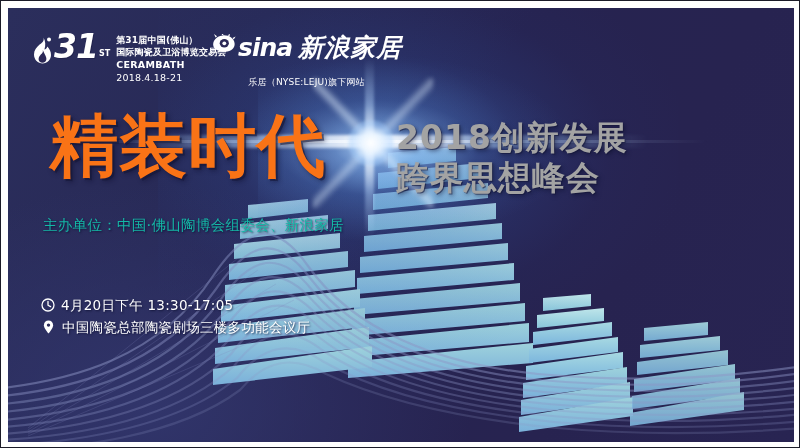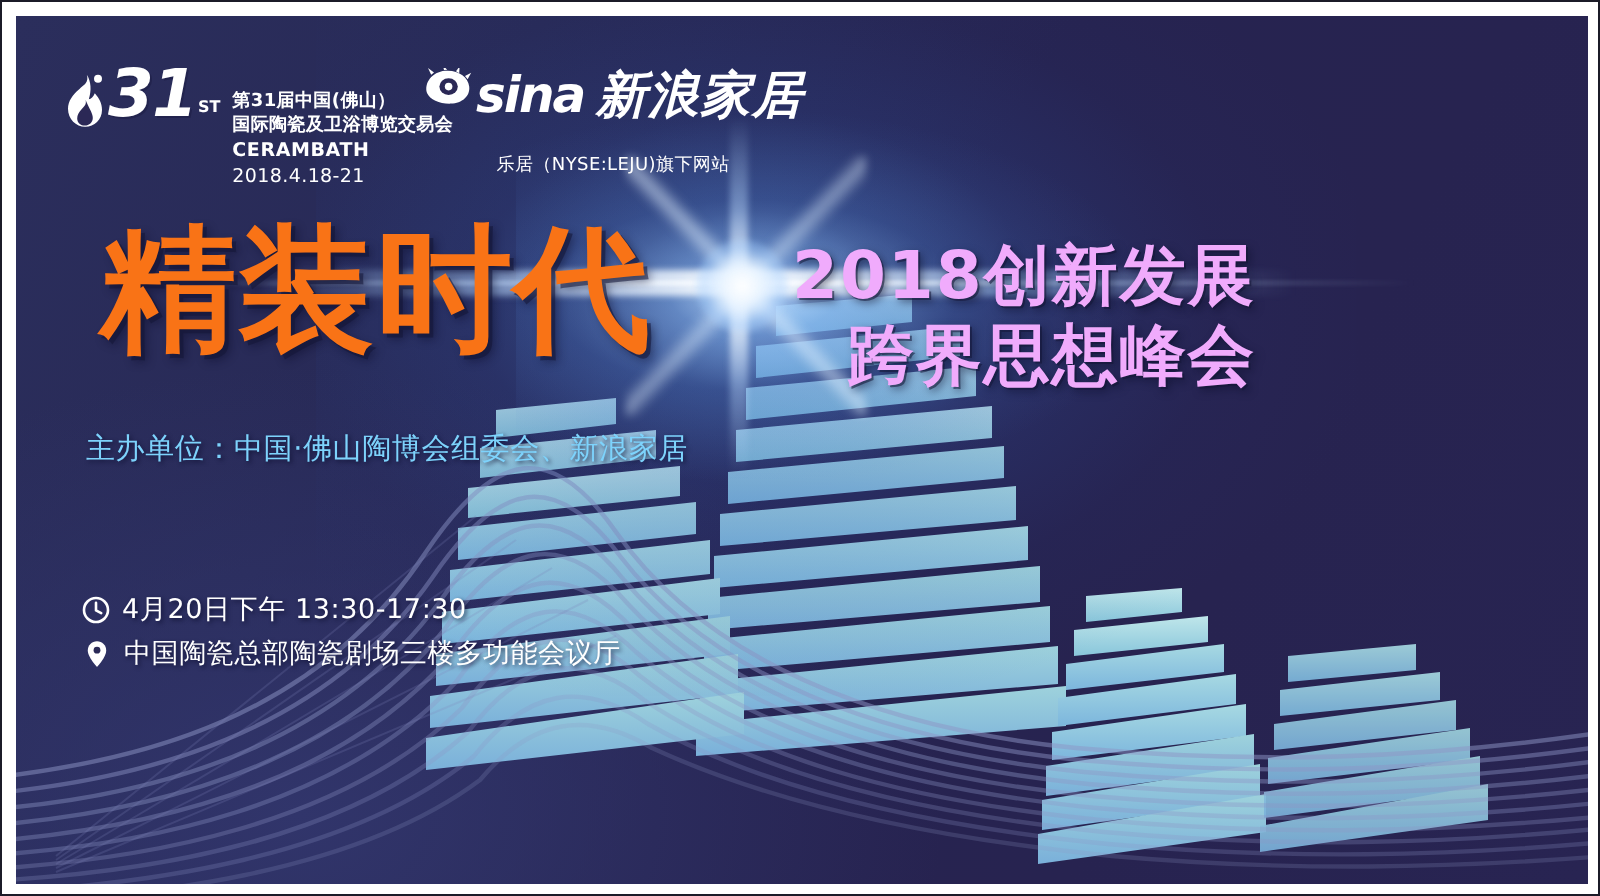--- a/index.html
+++ b/index.html
@@ -138,21 +138,21 @@
   }
   .cb-st {
     font-size: 8px;
     font-weight: bold;
     margin-top: 19px;
     margin-left: 1px;
     color: #ffffff;
   }
   .cb-texts {
     margin-left: 6px;
-    margin-top: 16px;
+    margin-top: 5px;
     color: #ffffff;
   }
   .cb-cn1, .cb-cn2 {
     font-size: 9px;
     font-weight: bold;
     line-height: 11.5px;
     letter-spacing: 0.2px;
     white-space: nowrap;
   }
   .cb-en {
@@ -218,39 +218,38 @@
     letter-spacing: 1px;
     white-space: nowrap;
     text-shadow:
       2px 2px 0 rgba(20,22,55,0.55),
       3px 3px 5px rgba(10,12,40,0.45);
   }
 
   .title-sub {
     position: absolute;
     left: 388px; top: 110px;
-    color: #f0abfc;
-    white-space: nowrap;
-    text-align: right;
+    color: #a3a3a3;
+    white-space: nowrap;
   }
   .title-sub-l1, .title-sub-l2 {
     font-size: 33px;
     font-weight: bold;
     line-height: 40px;
     letter-spacing: 1px;
     text-shadow:
       1px 1px 0 rgba(20,22,55,0.55),
       2px 2px 4px rgba(10,12,40,0.5);
   }
 
   
   .info-block {
     position: absolute;
     left: 35px; top: 204px;
-    color: #7dd3fc;
+    color: #14b8a6;
   }
   .info-line {
     font-size: 14.5px;
     line-height: 26px;
     letter-spacing: 0.3px;
     white-space: nowrap;
     text-shadow: 1px 1px 2px rgba(12,14,45,0.75);
   }
 
   .meta-block {
@@ -444,21 +443,21 @@
     <div class="info-block">
       <div class="info-line">主办单位：中国·佛山陶博会组委会、新浪家居</div>
     </div>
 
     <div class="meta-block">
       <div class="meta-line">
         <svg class="meta-icon" viewBox="0 0 14 14">
           <circle cx="7" cy="7" r="6" fill="none" stroke="#ffffff" stroke-width="1.3"></circle>
           <path d="M7 3.4 L7 7.2 L9.6 8.6" fill="none" stroke="#ffffff" stroke-width="1.3" stroke-linecap="round" stroke-linejoin="round"></path>
         </svg>
-        <span>4月20日下午 13:30-17:30</span>
+        <span>4月20日下午 13:30-17:05</span>
       </div>
       <div class="meta-line">
         <svg class="meta-icon pin" viewBox="0 0 11 14">
           <path d="M5.5 0.6 C2.9 0.6 0.9 2.6 0.9 5.2 C0.9 8.6 5.5 13.4 5.5 13.4 C5.5 13.4 10.1 8.6 10.1 5.2 C10.1 2.6 8.1 0.6 5.5 0.6 Z" fill="#ffffff"></path>
           <circle cx="5.5" cy="5.1" r="1.7" fill="#2a2a57"></circle>
         </svg>
         <span>中国陶瓷总部陶瓷剧场三楼多功能会议厅</span>
       </div>
     </div>
 

